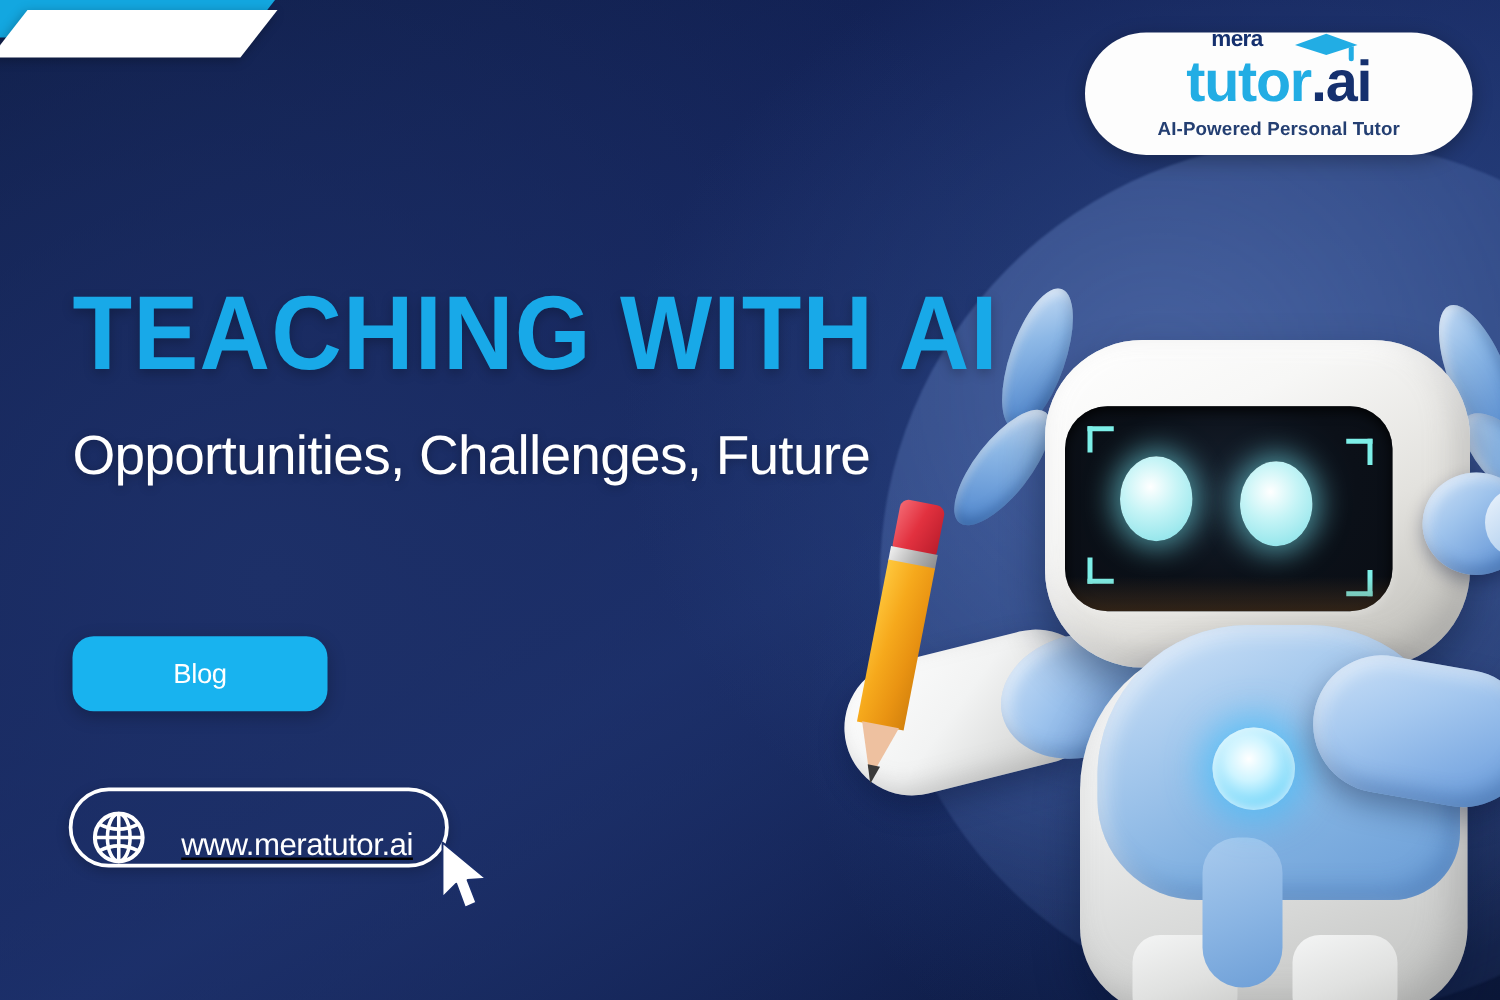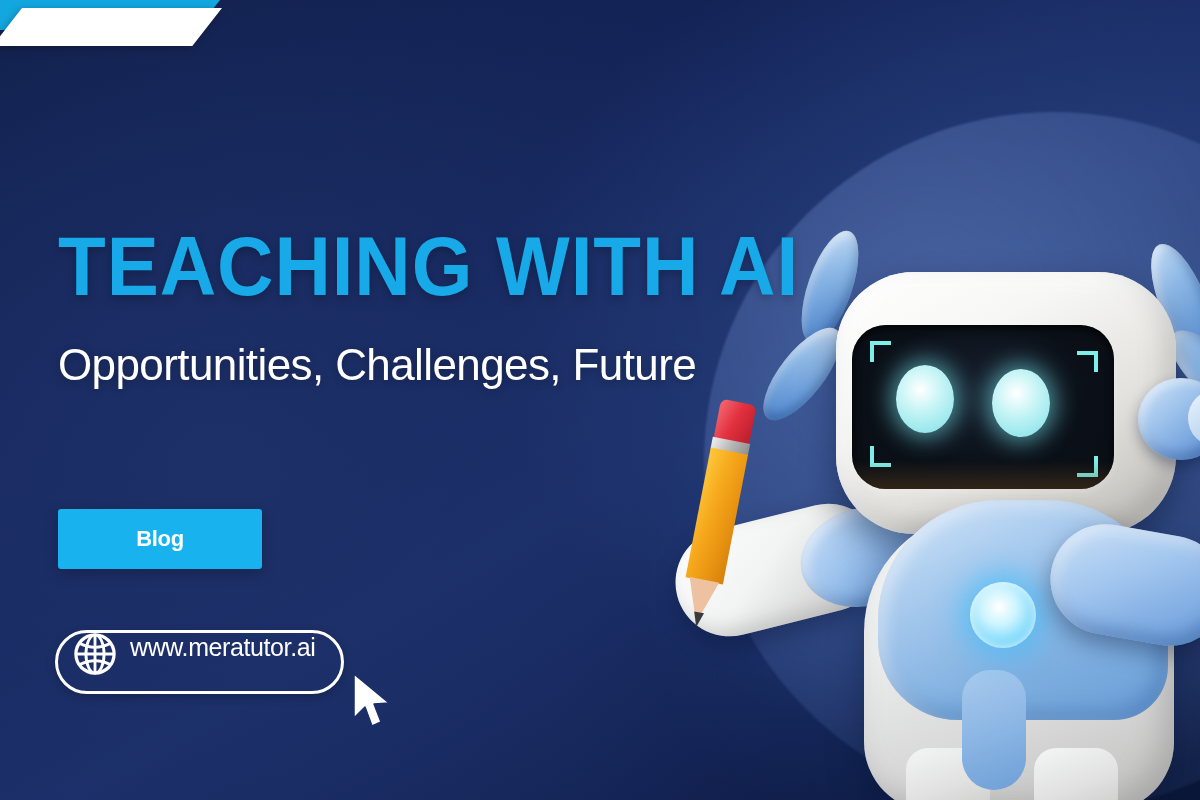--- a/index.html
+++ b/index.html
@@ -81,35 +81,36 @@
   .subhead{
     position:absolute;left:58px;top:296px;width:760px;
     font-size:44px;line-height:1.44;font-weight:normal;color:#ffffff;
     letter-spacing:-.6px;
     text-shadow:0 2px 8px rgba(0,0,0,.28);
   }
 
   
   .blog-btn{
     position:absolute;left:58px;top:509px;
-    width:204px;height:60px;border-radius:3px;
+    width:204px;height:60px;border-radius:17px;
     background:#18b3ef;
     display:flex;align-items:center;justify-content:center;
-    color:#ffffff;font-size:22px;font-weight:bold;letter-spacing:-.3px;
+    color:#ffffff;font-size:22px;font-weight:normal;letter-spacing:-.3px;
     border:none;cursor:pointer;
     box-shadow:0 4px 14px rgba(0,0,0,.25);
   }
 
   
   .url-pill{
     position:absolute;left:55px;top:630px;
     height:58px;padding:0 26px 0 16px;
     border:3px solid #ffffff;border-radius:32px;
-    display:flex;align-items:flex-start;gap:14px;
+    display:flex;align-items:flex-end;gap:29px;
     box-shadow:0 3px 10px rgba(0,0,0,.22);
+    text-decoration:underline;
   }
   .url-text{color:#ffffff;font-size:25px;font-weight:500;letter-spacing:-.4px;}
   .globe{width:42px;height:42px;flex:none;}
   .cursor-arrow{
     position:absolute;left:350px;top:672px;width:46px;height:58px;
   }
 
   
   .robot{position:absolute;left:640px;top:200px;width:560px;height:600px;}
 
@@ -282,20 +283,33 @@
 
     <div class="pencil">
       <div class="pencil-eraser"></div>
       <div class="pencil-band"></div>
       <div class="pencil-body"></div>
       <div class="pencil-wood"></div>
       <div class="pencil-tip"></div>
     </div>
   </div>
 
+  <div class="logo-badge">
+    <div class="logo-wordmark">
+      <span class="logo-mera">mera</span>
+      <svg class="cap-icon" viewBox="0 0 52 24">
+        <path d="M26 1 L51 10 L26 18 L1 10 Z" fill="#22ade4"></path>
+        <path d="M44 12 L44 21 Q44 23 46 23 Q48 23 48 21 L48 11 Z" fill="#22ade4"></path>
+      </svg>
+      <span class="w-tutor">tutor</span>
+      <span class="w-dot">.</span>
+      <span class="w-ai">ai</span>
+    </div>
+    <div class="logo-tag">AI-Powered Personal Tutor</div>
+  </div>
 
   <h1 class="headline">TEACHING WITH AI</h1>
   <h2 class="subhead">Opportunities, Challenges, Future</h2>
 
   <button class="blog-btn">Blog</button>
 
   <div class="url-pill">
     <svg class="globe" viewBox="0 0 44 44">
       <circle cx="22" cy="22" r="20" fill="none" stroke="#ffffff" stroke-width="3.4"></circle>
       <ellipse cx="22" cy="22" rx="9.5" ry="20" fill="none" stroke="#ffffff" stroke-width="3"></ellipse>

